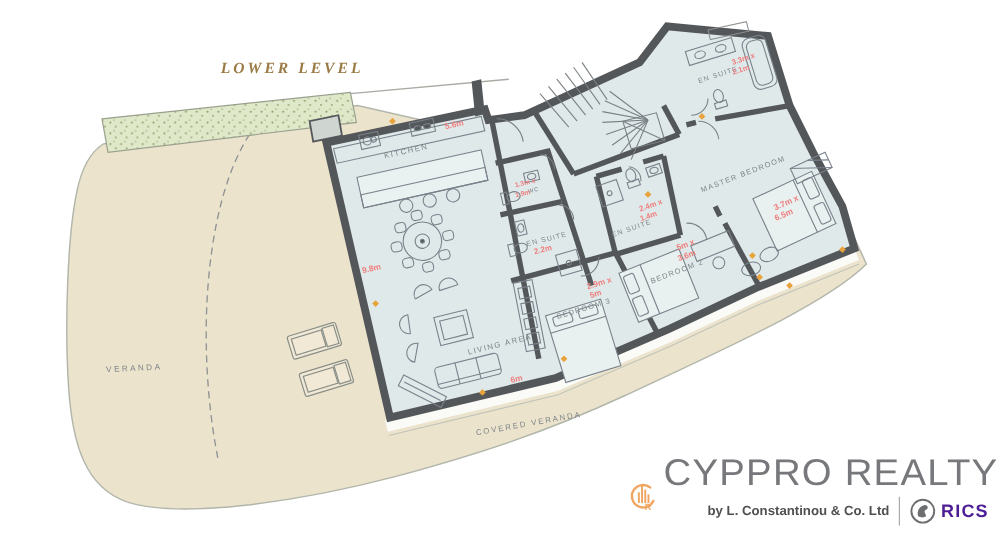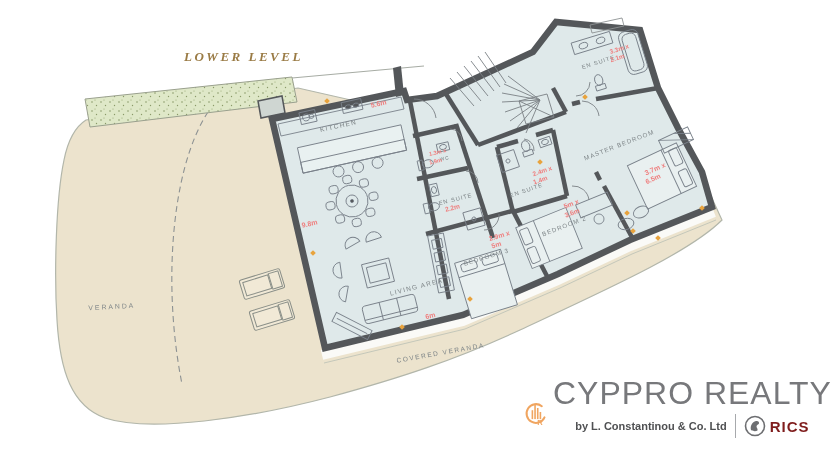--- a/index.html
+++ b/index.html
@@ -2,27 +2,27 @@
 <html><head>
 <meta charset="utf-8">
 <style>
   html,body{margin:0;padding:0;background:#fff;}
   #stage{position:relative;width:835px;height:467px;background:#ffffff;overflow:hidden;
          font-family:"Liberation Sans",sans-serif;}
   #plan-svg{position:absolute;left:0;top:0;}
   .plan-title{position:absolute;left:184px;top:49px;color:#9a7b45;font-family:"Liberation Serif",serif;
       font-size:13px;font-weight:600;letter-spacing:2.5px;font-style:italic;}
   .logo{position:absolute;left:524px;top:377px;width:300px;display:flex;align-items:flex-start;gap:6px;}
-  .logo-text{display:flex;flex-direction:column;}
+  .logo-text{display:flex;flex-direction:column;align-items:flex-end;}
   .logo-name{color:#77787b;font-size:31px;line-height:34px;letter-spacing:1px;font-weight:400;
       transform:scaleX(1.03);transform-origin:left;white-space:nowrap;}
   .logo-sub{display:flex;align-items:center;gap:8px;margin-top:3px;margin-left:22px;}
   .byline{color:#4f5052;font-size:11px;font-weight:700;white-space:nowrap;}
   .vdivider{width:1px;height:24px;background:#a7a9ac;}
-  .rics{display:flex;align-items:center;gap:4px;color:#7f1d1d;font-weight:700;font-size:15px;letter-spacing:1px;}
+  .rics{display:flex;align-items:center;gap:4px;color:#4c1d95;font-weight:700;font-size:15px;letter-spacing:1px;}
   svg text{font-family:"Liberation Sans",sans-serif;}
 </style>
 </head>
 <body>
 
 <div id="stage">
 
 <svg id="plan-svg" width="835" height="467" viewBox="0 0 835 467">
   <defs>
     <pattern id="dots" width="9" height="9" patternUnits="userSpaceOnUse">

